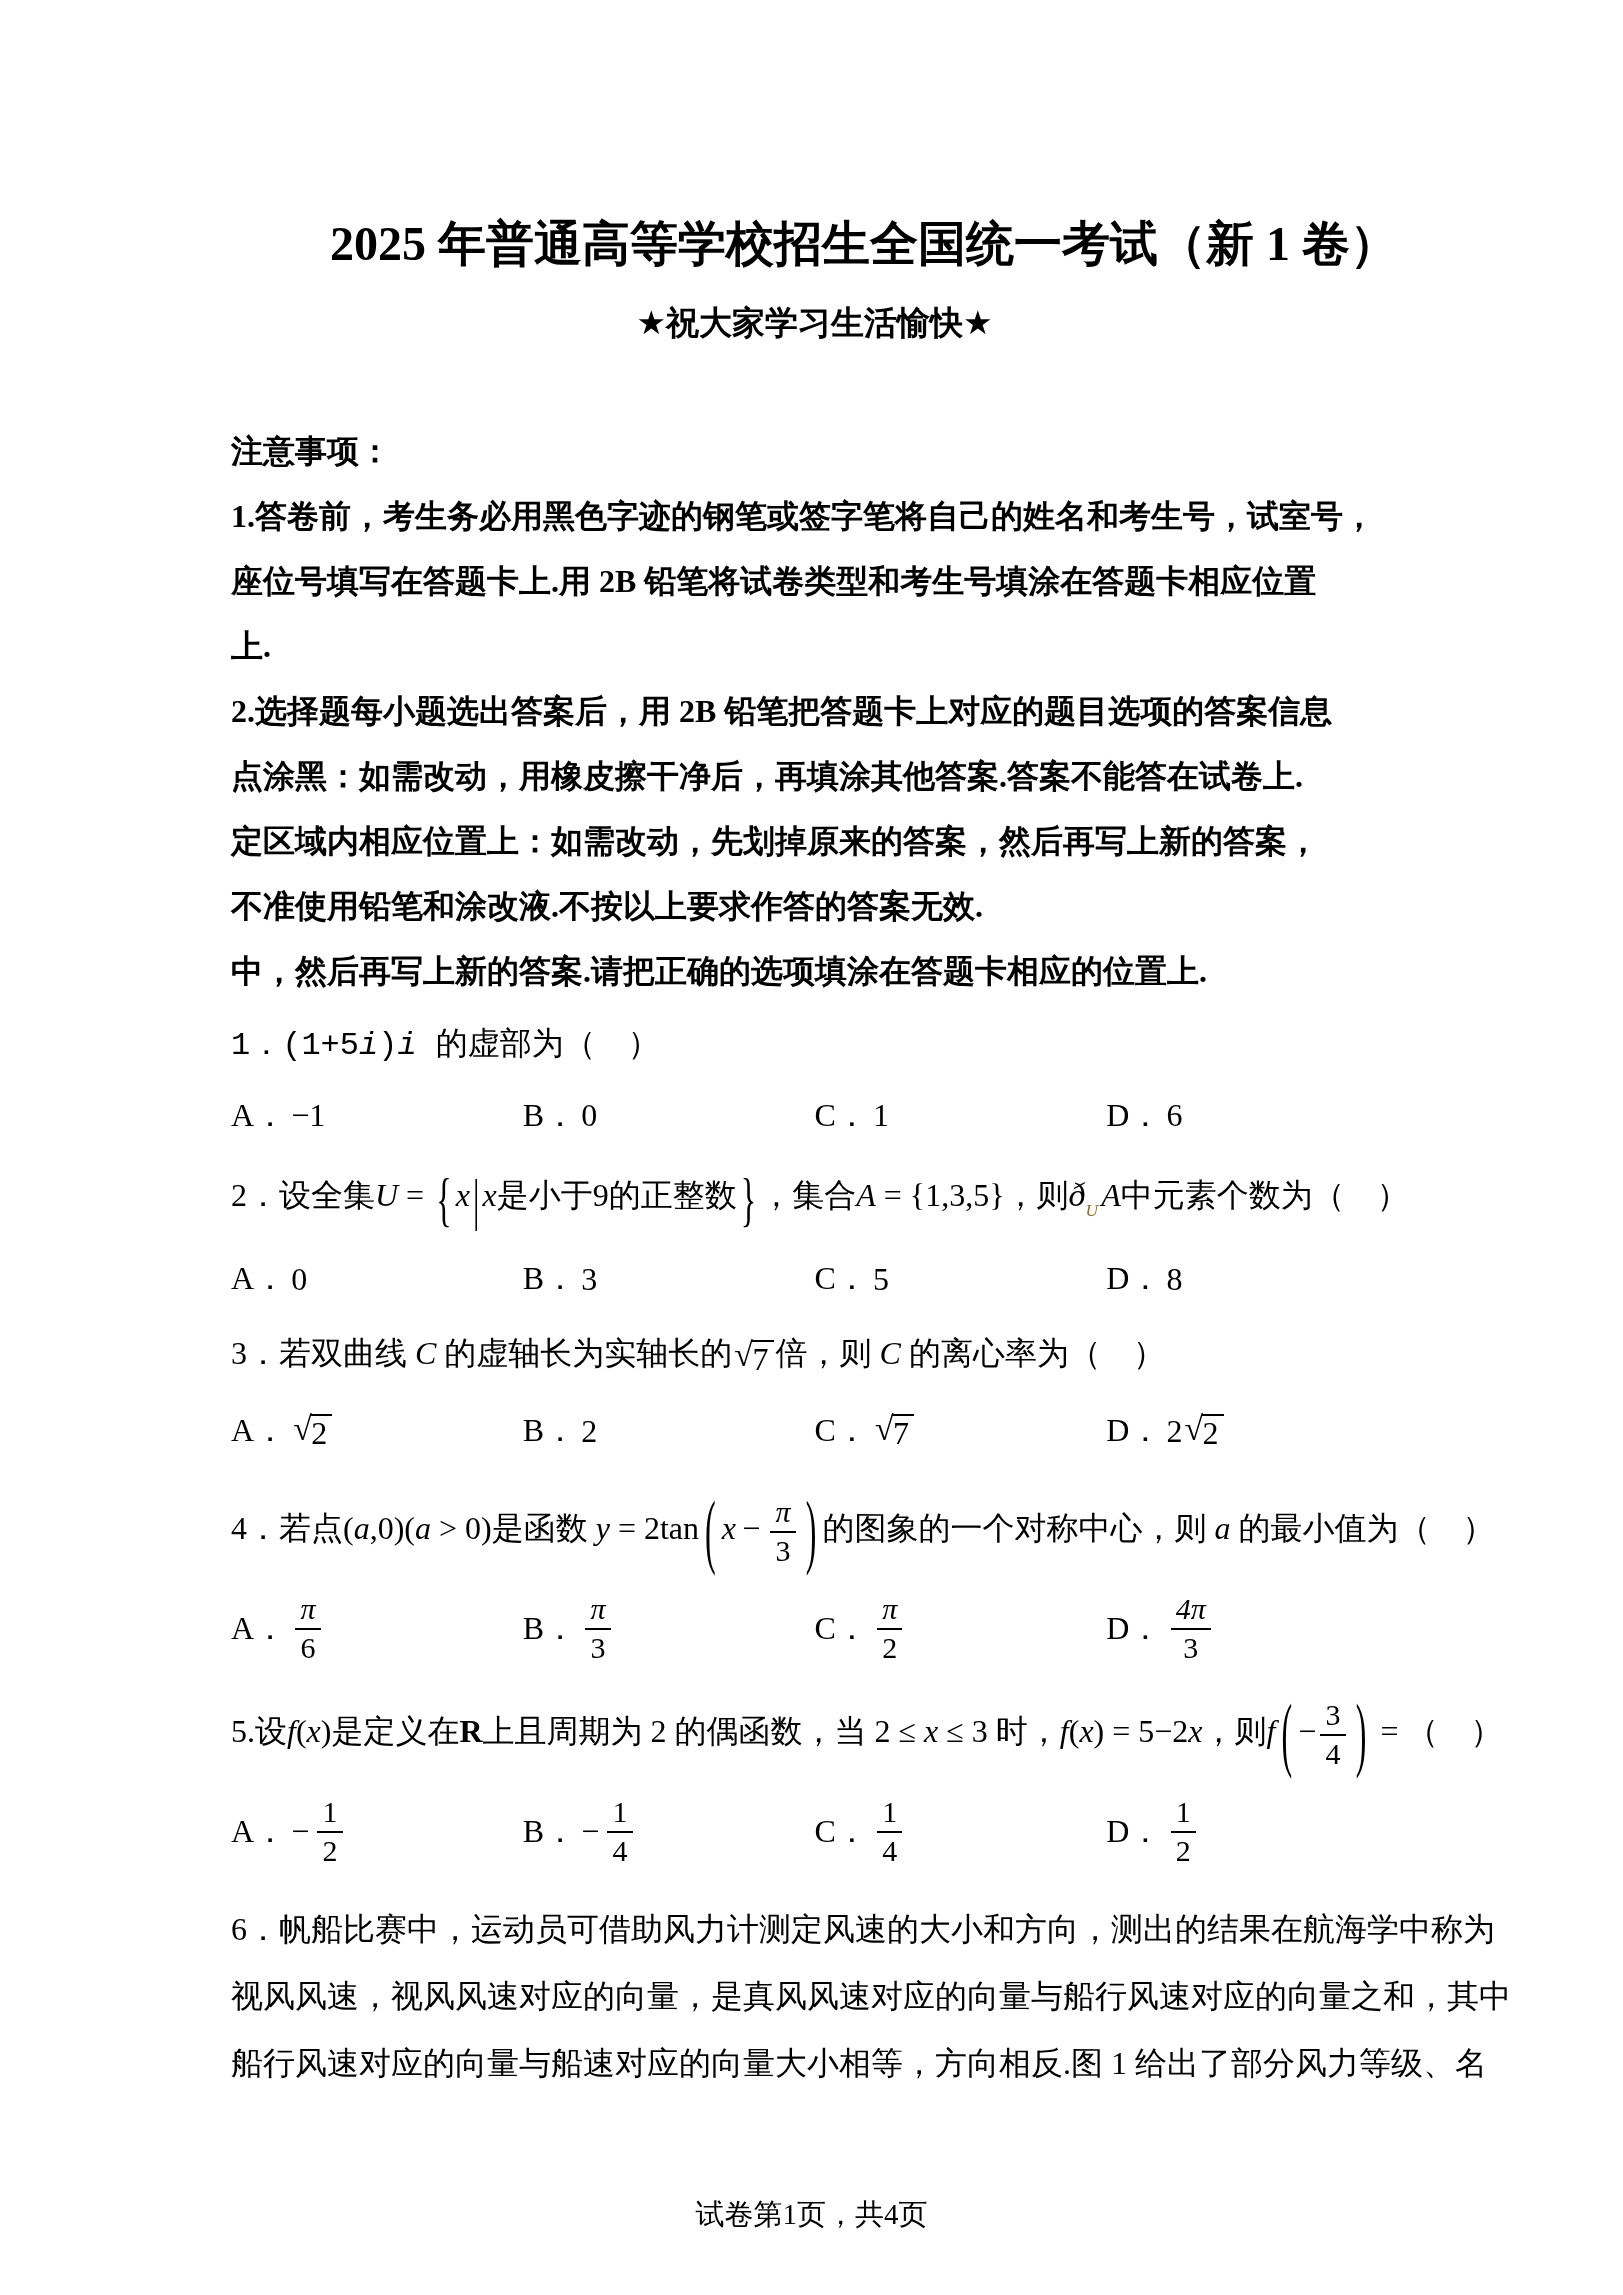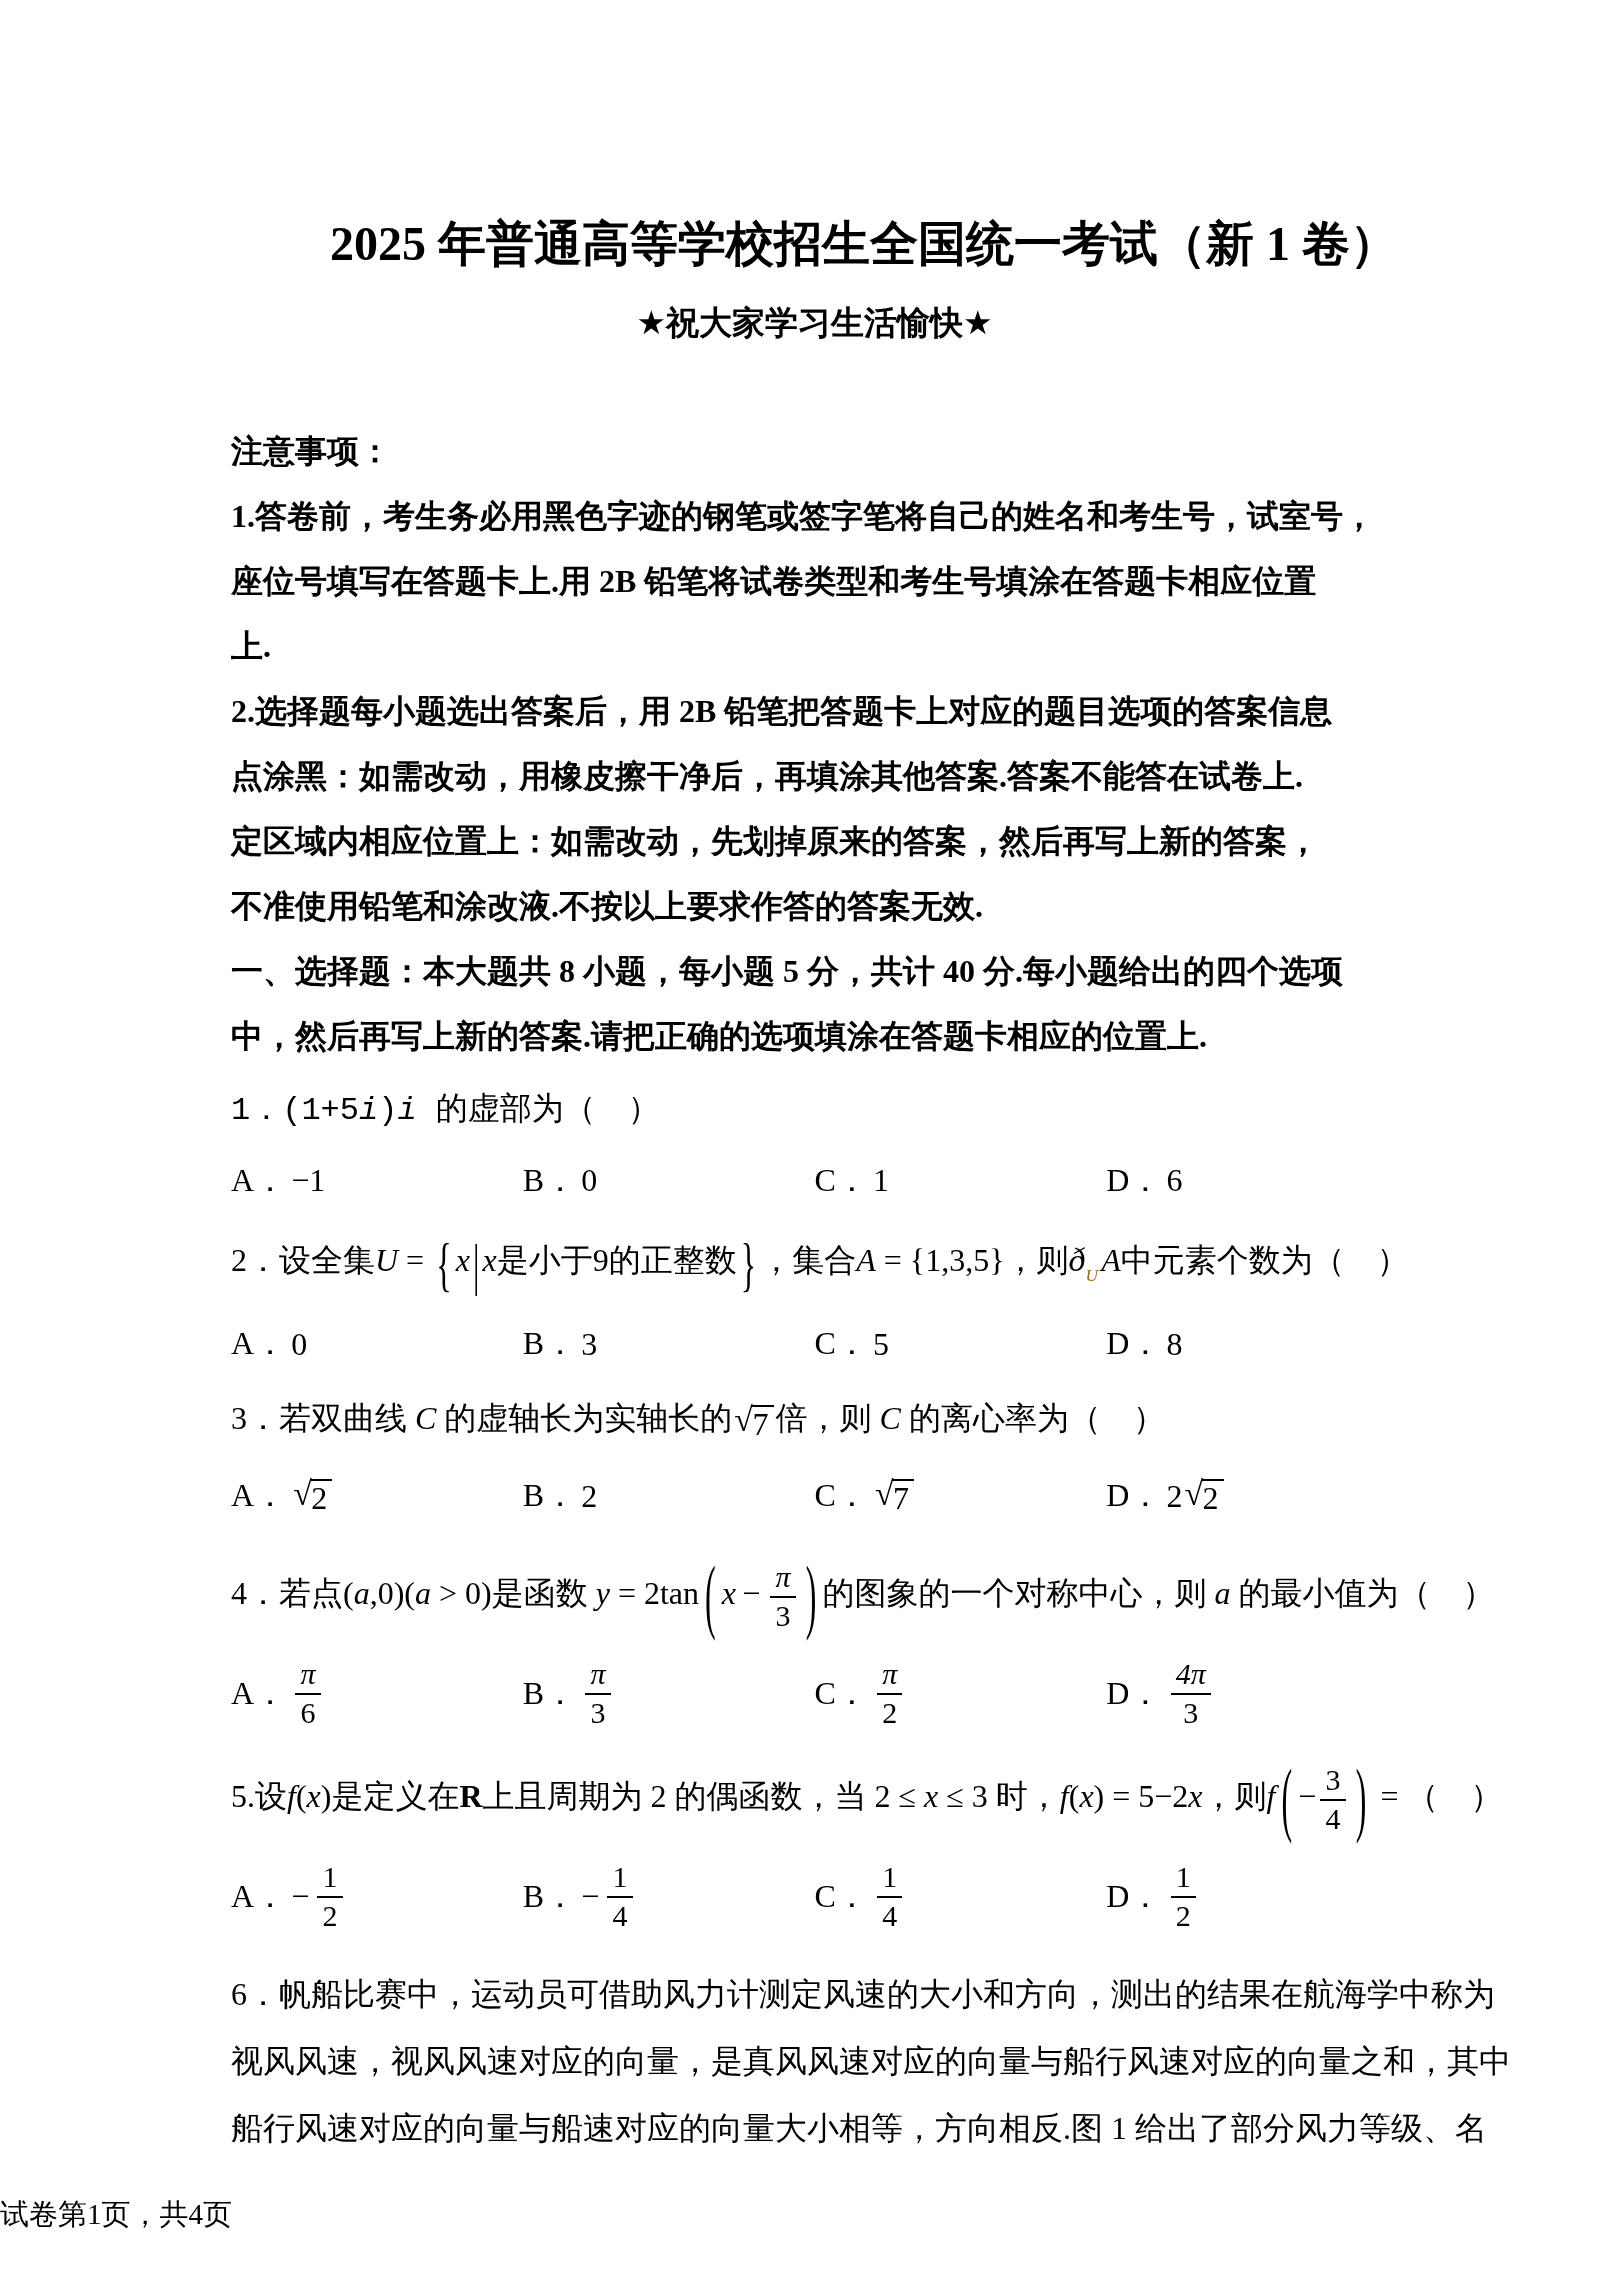--- a/index.html
+++ b/index.html
@@ -36,41 +36,40 @@
   .q1-stem { margin-top: 16px; line-height: 51px; font-family: Liberation Mono, monospace; }
   .q1-opts { margin-top: 21.5px; min-height: 47px; }
   .q2-stem { margin-top: 17.4px; line-height: 78px; }
   .q2-opts { margin-top: 7.2px; min-height: 47px; }
   .q3-stem { margin-top: 18.4px; line-height: 64px; }
   .q3-opts { margin-top: 12.3px; min-height: 67px; }
   .q4-stem { margin-top: 15.3px; line-height: 97px; }
   .q4-opts { margin-top: 2px; min-height: 93px; }
   .q5-stem { margin-top: 8.2px; line-height: 97px; }
   .q5-opts { margin-top: 2px; min-height: 93px; }
-  .footer { position: absolute; left: 0; right: 0; bottom: 60px; font-size: 29px; }
+  .footer { position: absolute; left: 0; right: 0; bottom: 60px; text-align: center; font-size: 29px; }
 </style>
 </head>
 <body>
 
 <div class="page">
   <div class="content">
 
     <h1 class="title">2025 年普通高等学校招生全国统一考试（新 1 卷）</h1>
     <div class="subtitle">★祝大家学习生活愉快★</div>
 
     <p class="nline">注意事项：</p>
     <p class="nline">1.答卷前，考生务必用黑色字迹的钢笔或签字笔将自己的姓名和考生号，试室号，</p>
     <p class="nline">座位号填写在答题卡上.用 2B 铅笔将试卷类型和考生号填涂在答题卡相应位置</p>
     <p class="nline">上.</p>
     <p class="nline">2.选择题每小题选出答案后，用 2B 铅笔把答题卡上对应的题目选项的答案信息</p>
     <p class="nline">点涂黑：如需改动，用橡皮擦干净后，再填涂其他答案.答案不能答在试卷上.</p>
     <p class="nline">定区域内相应位置上：如需改动，先划掉原来的答案，然后再写上新的答案，</p>
     <p class="nline">不准使用铅笔和涂改液.不按以上要求作答的答案无效.</p>
 
-    <p class="nline">一、选择题：本大题共 8 小题，每小题 5 分，共计 40 分.每小题给出的四个选项</p>
     <p class="nline">中，然后再写上新的答案.请把正确的选项填涂在答题卡相应的位置上.</p>
 
     <div class="stem q1-stem"><span>1．</span><span>(1+5</span><i class="it">i</i><span>)</span><i class="it">i</i><span> 的虚部为（　）</span></div>
     <div class="opts q1-opts">
       <div class="opt">
           <span class="olabel">A．</span>
           <span>−1</span>
         </div>
       <div class="opt">
           <span class="olabel">B．</span>

